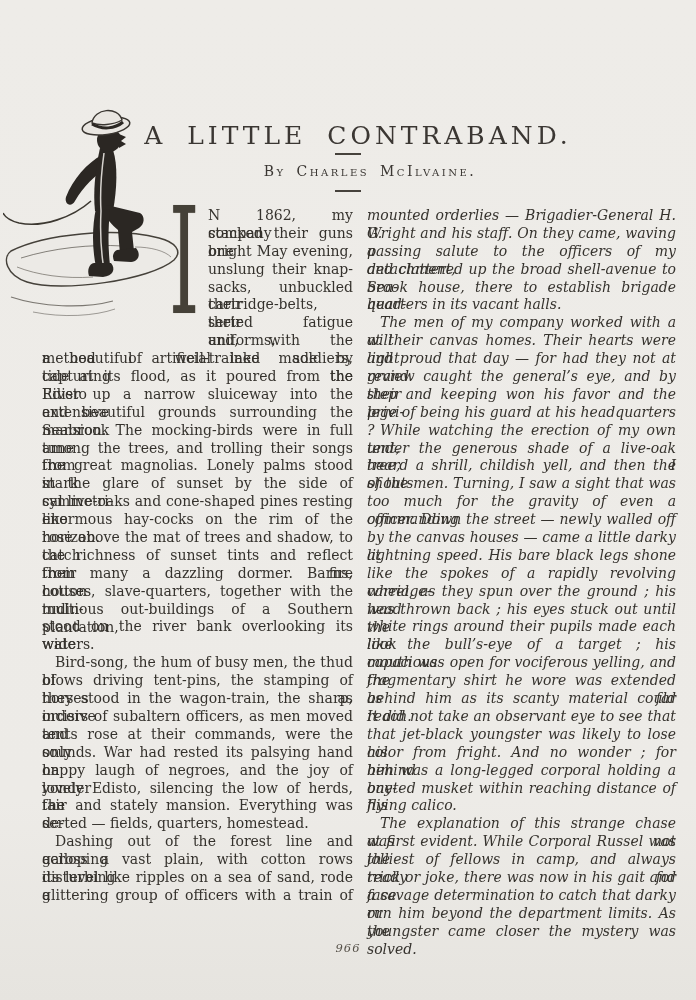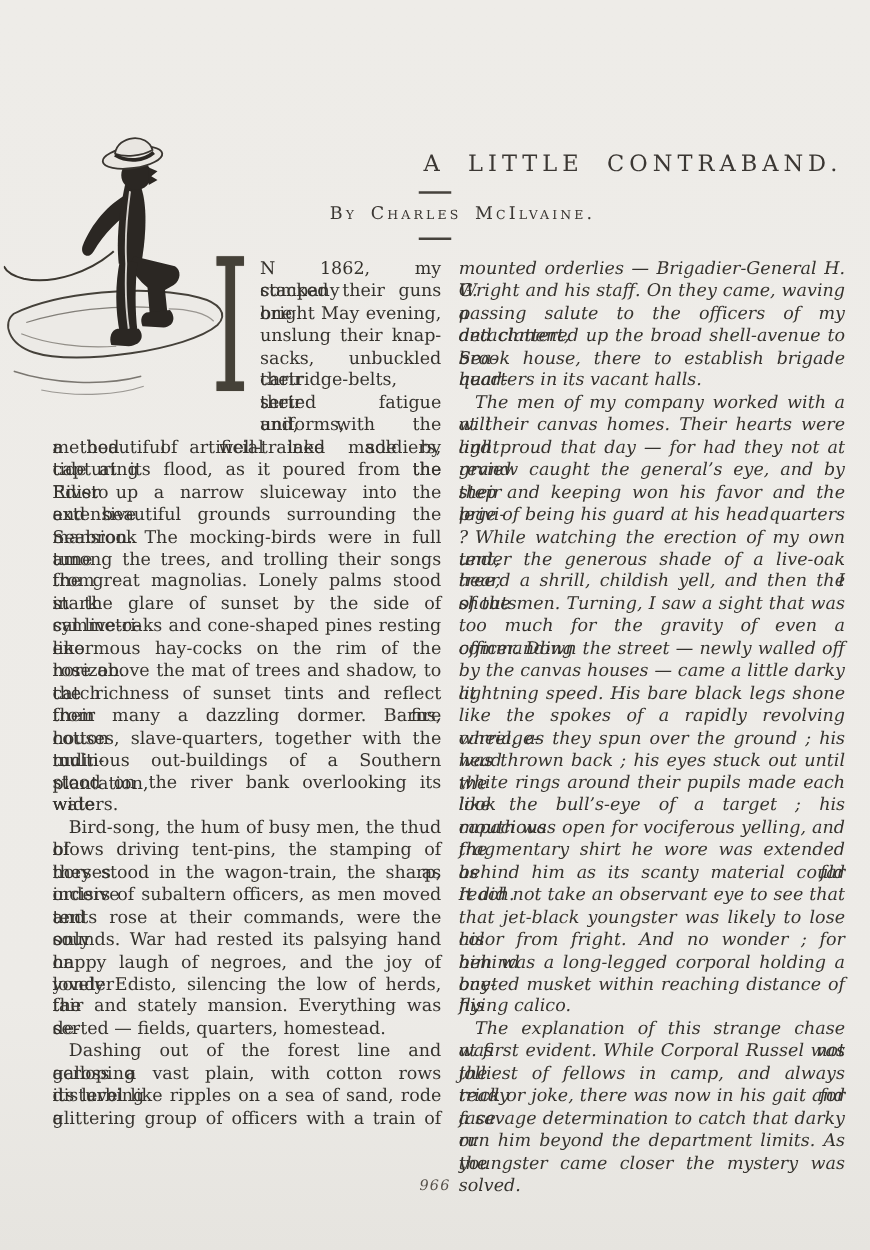--- a/index.html
+++ b/index.html
@@ -7,21 +7,21 @@
     position:relative;
     width:696px;height:1000px;
     background:#edebe7;
     background-image:linear-gradient(180deg,#eeece8 0%,#edebe7 80%,#e6e4df 100%);
     font-family:"DejaVu Serif","Liberation Serif",serif;
     color:#35322d;
     overflow:hidden;
   }
   .title{
     position:absolute;top:121px;left:42px;width:632px;
-    text-align:right;font-size:18px;letter-spacing:4px;word-spacing:9px;
+    text-align:center;font-size:25px;letter-spacing:4px;word-spacing:9px;
     color:#3b3733;white-space:nowrap;
   }
   .rule{
     position:absolute;left:50%;transform:translateX(-50%);
     width:26px;height:2px;background:#46423c;
   }
   .rule1{top:153px;}
   .rule2{top:190px;}
   .byline{
     position:absolute;top:163px;left:54px;width:632px;

